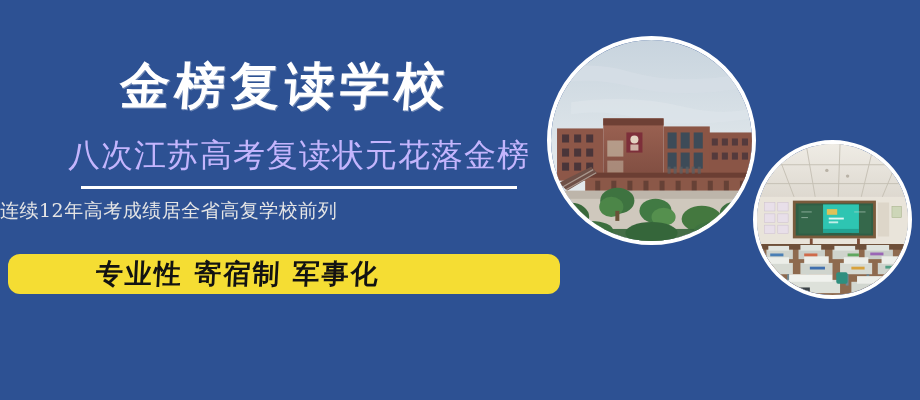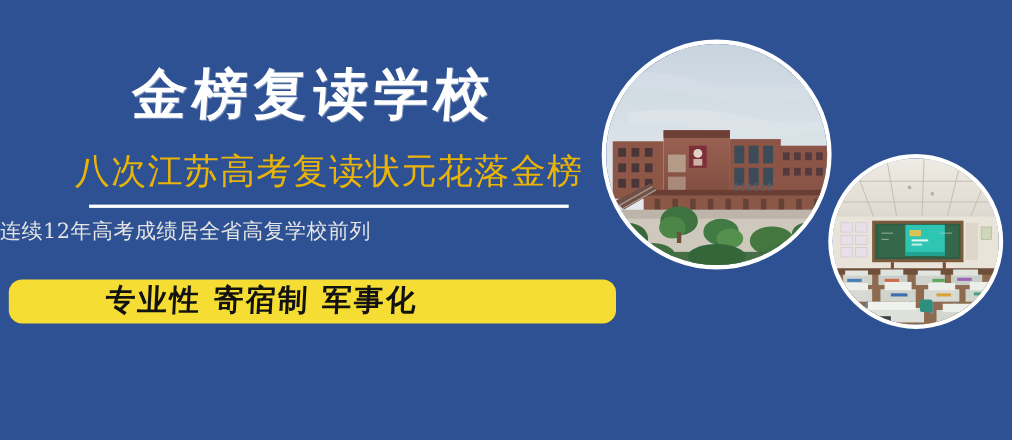--- a/index.html
+++ b/index.html
@@ -39,21 +39,21 @@
     white-space: nowrap;
     text-shadow: 1px 1px 0 rgba(255,255,255,0.35);
     transform: skewX(-4deg);
   }
   .sub-title {
     position: absolute;
     left: 0;
     top: 135px;
     width: 598px;
     text-align: center;
-    color: #eab308;
+    color: #c4b5fd;
     font-family: "DejaVu Serif", "Liberation Serif", serif;
     font-weight: 400;
     font-size: 32px;
     line-height: 40px;
     letter-spacing: 1px;
     white-space: nowrap;
   }
   .divider {
     position: absolute;
     left: 81px;

